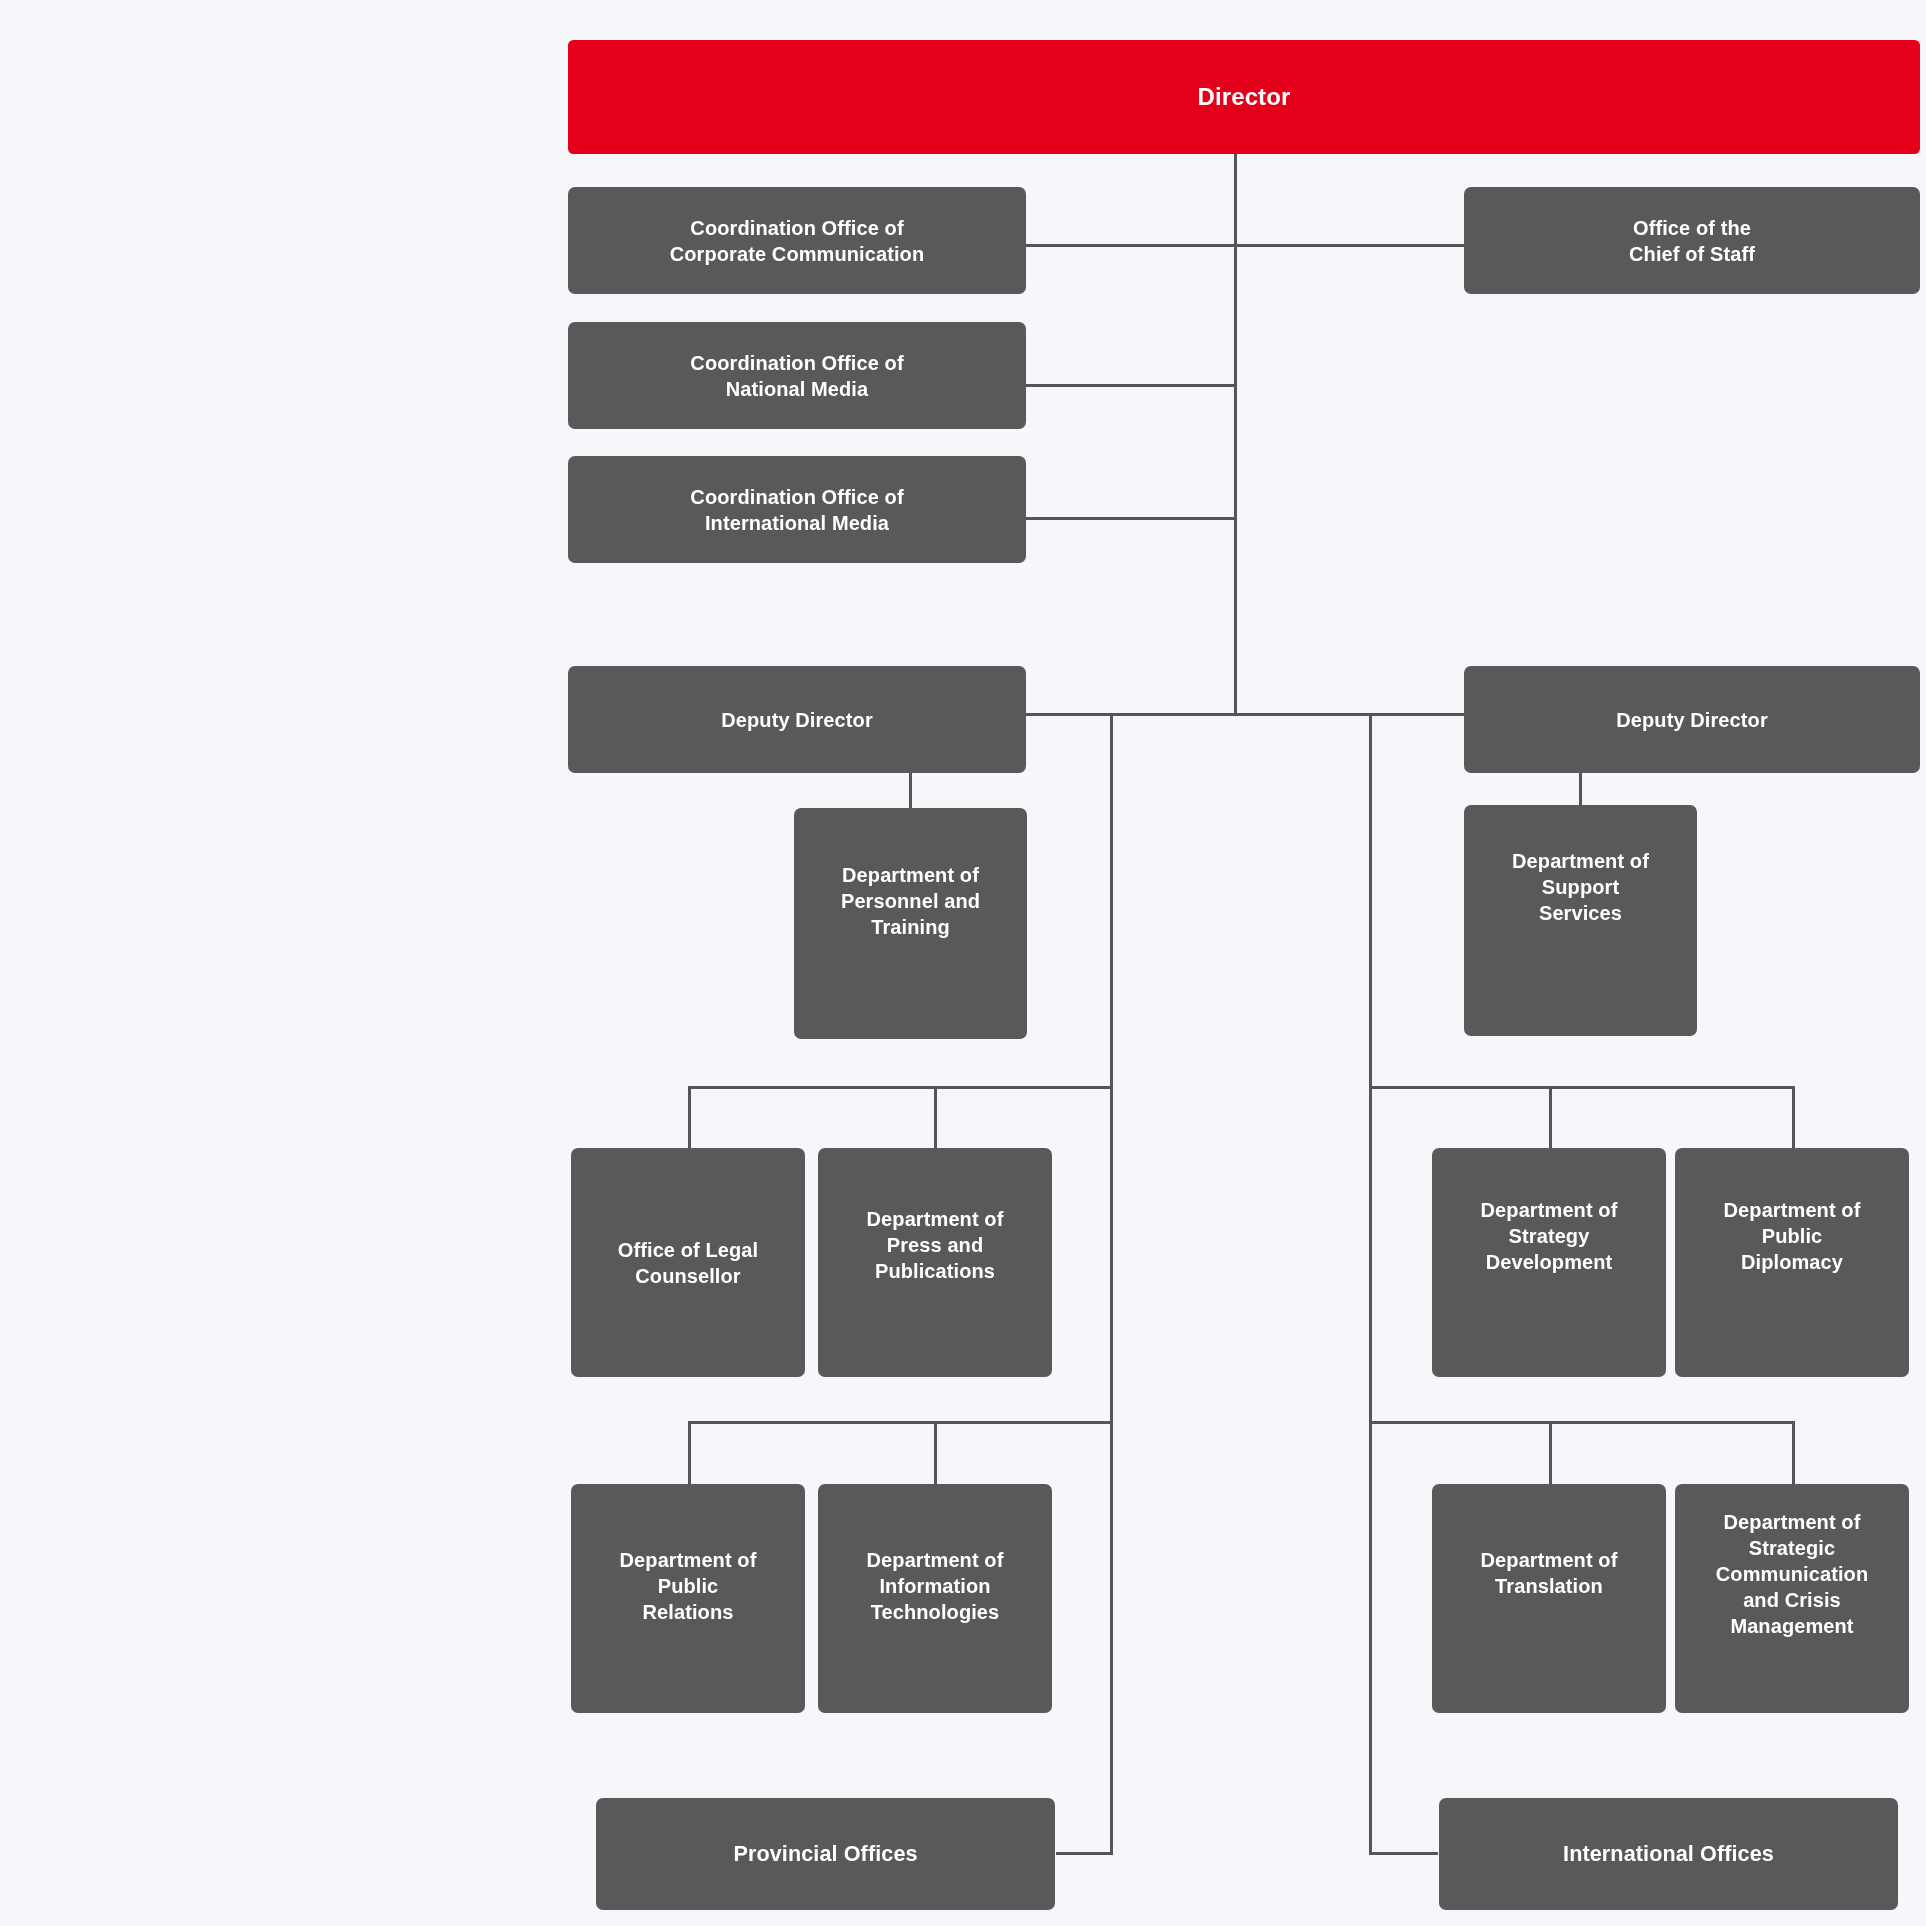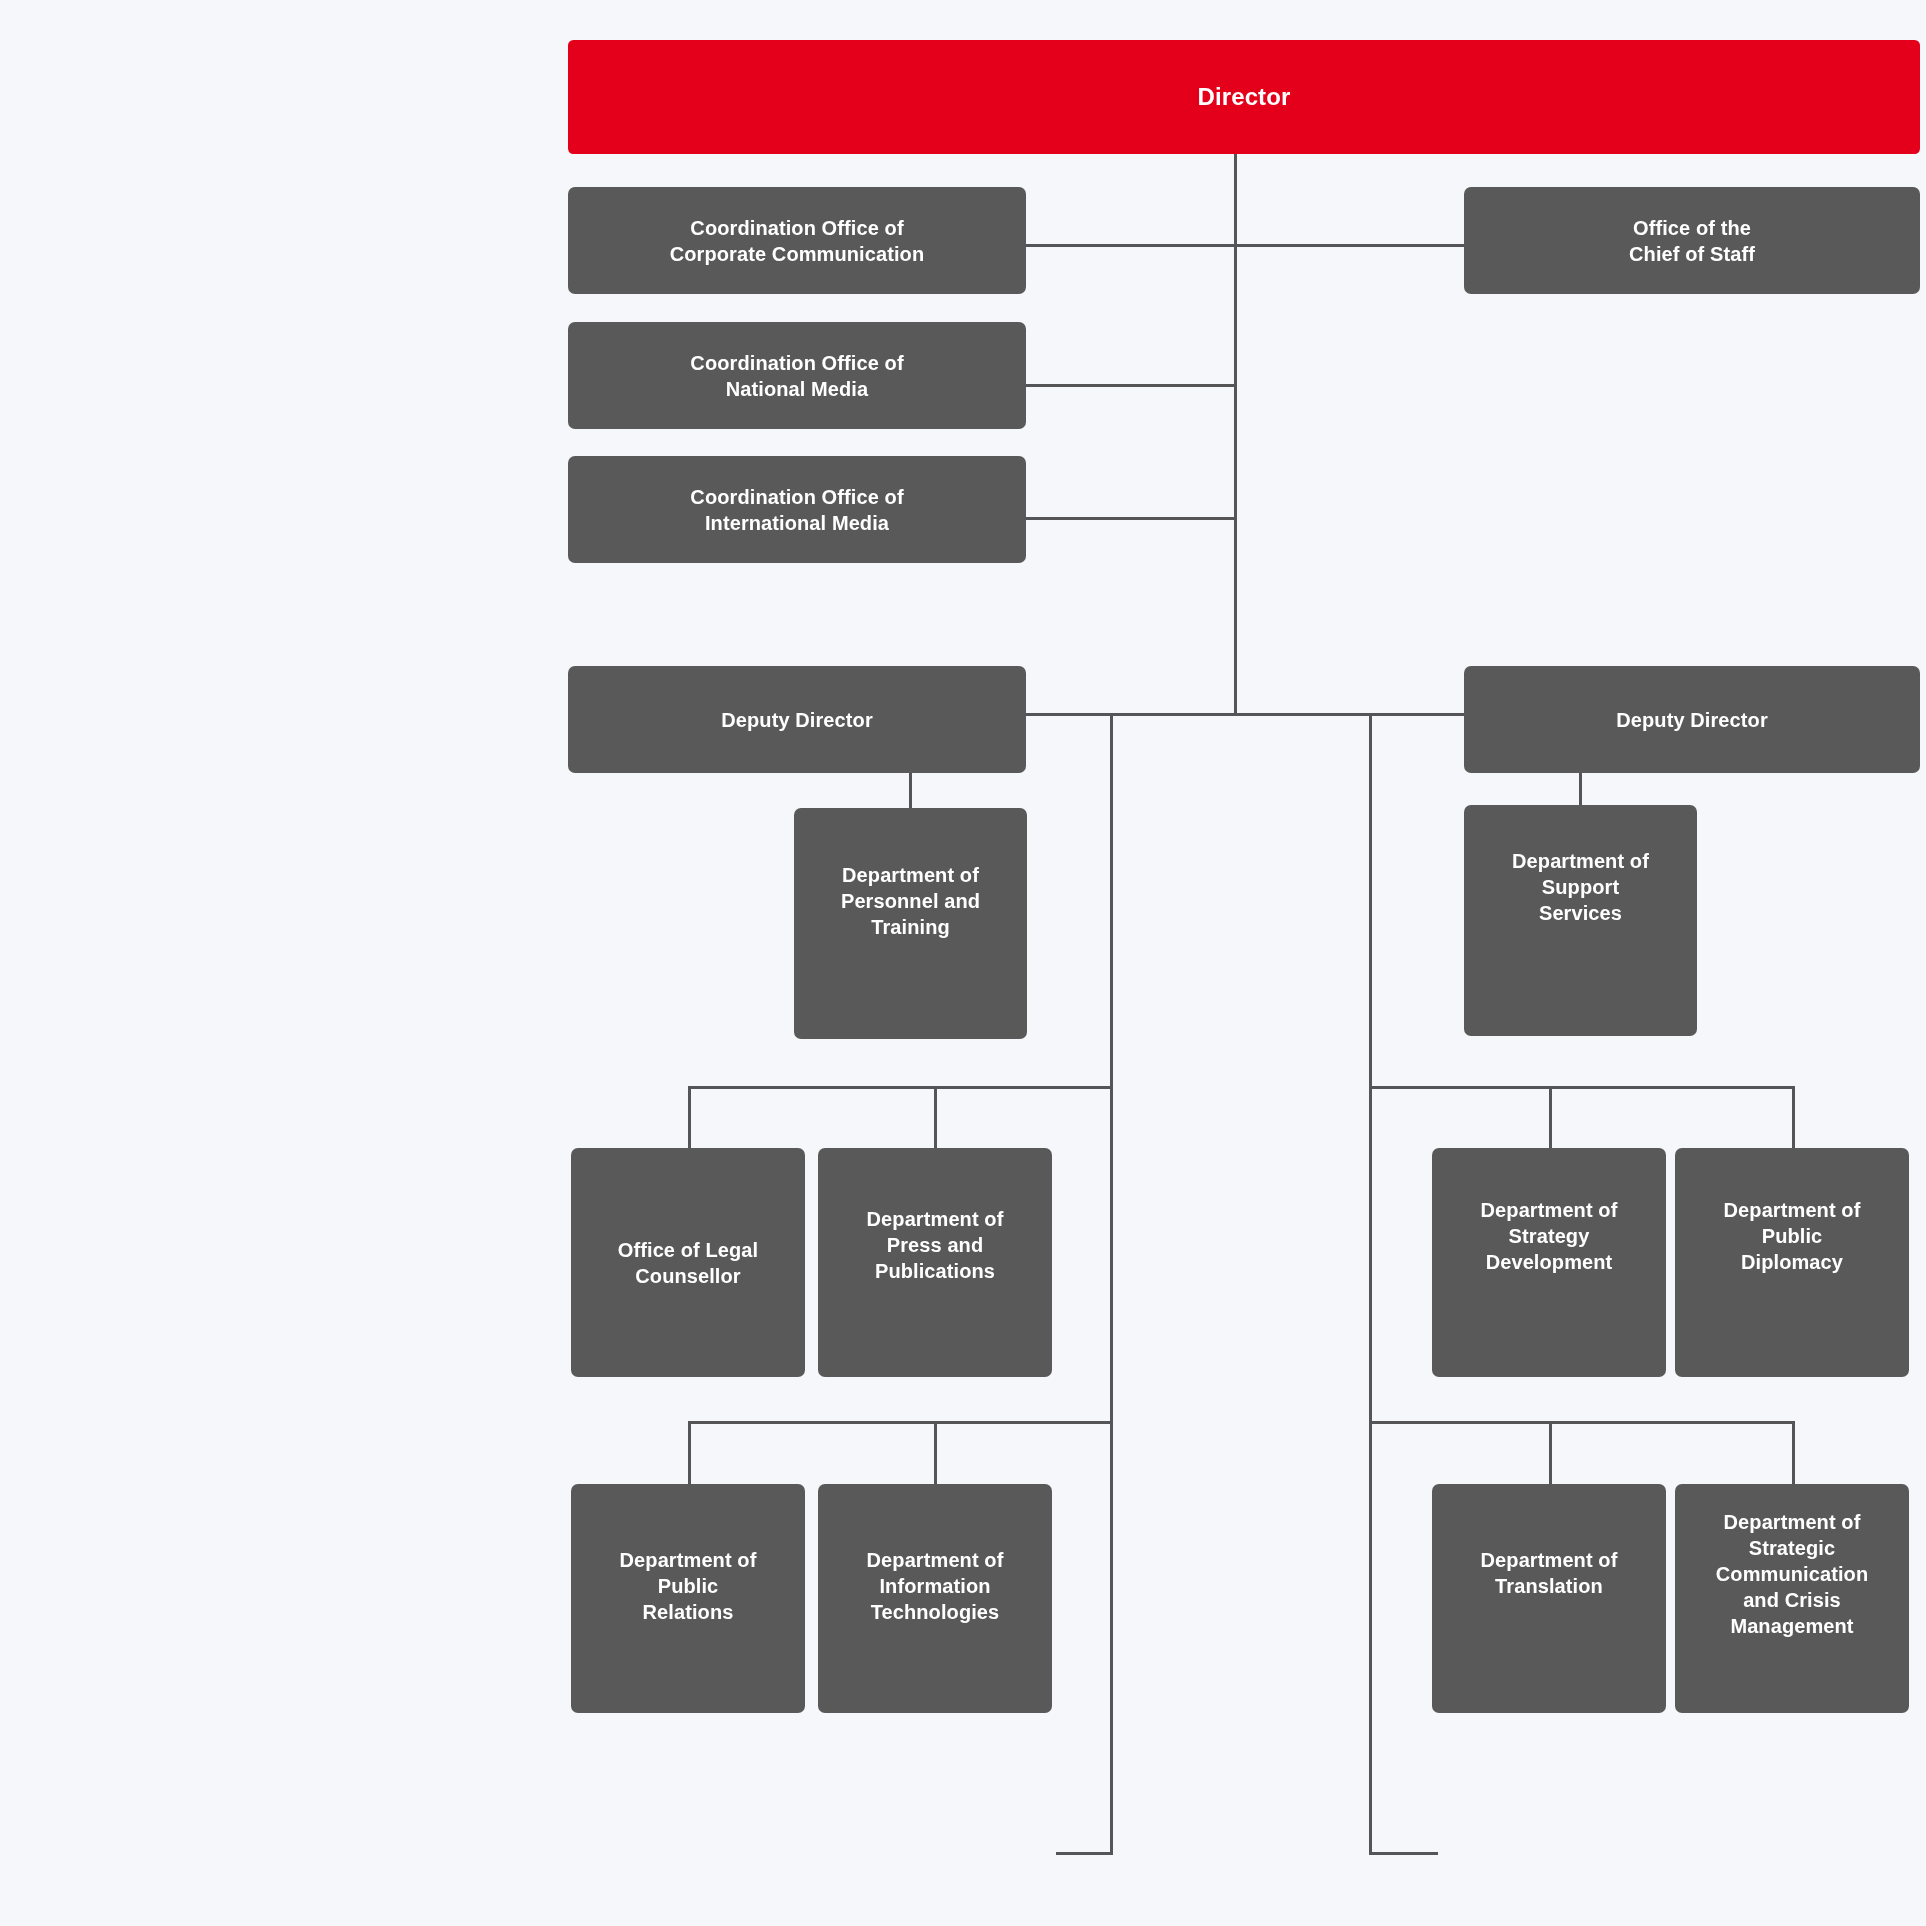--- a/index.html
+++ b/index.html
@@ -181,16 +181,22 @@
   </div>
 
   <div class="node t-leaf align-upper" style="left:1675px; top:1484px; width:234px; height:229px; padding-top:25px;">
     <span class="lbl">Department of
 Strategic
 Communication
 and Crisis
 Management</span>
   </div>
 
-
+  <div class="node t-base" style="left:596px; top:1798px; width:459px; height:112px;">
+    <span class="lbl">Provincial Offices</span>
+  </div>
+
+  <div class="node t-base" style="left:1439px; top:1798px; width:459px; height:112px;">
+    <span class="lbl">International Offices</span>
+  </div>
 
 </div>
 
 
 </body></html>

